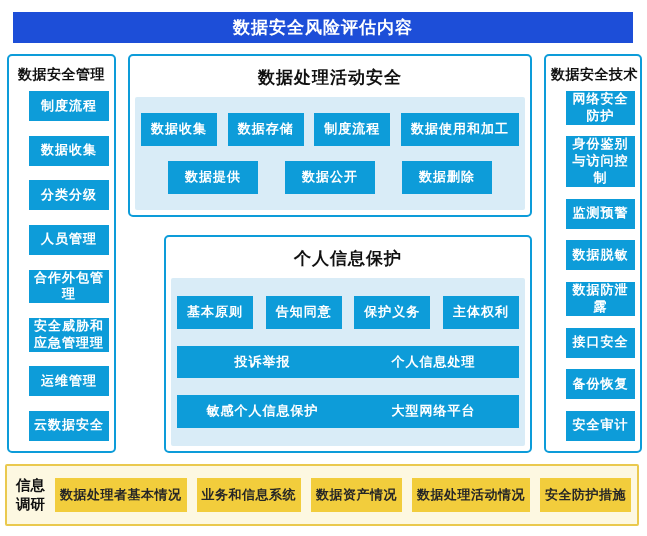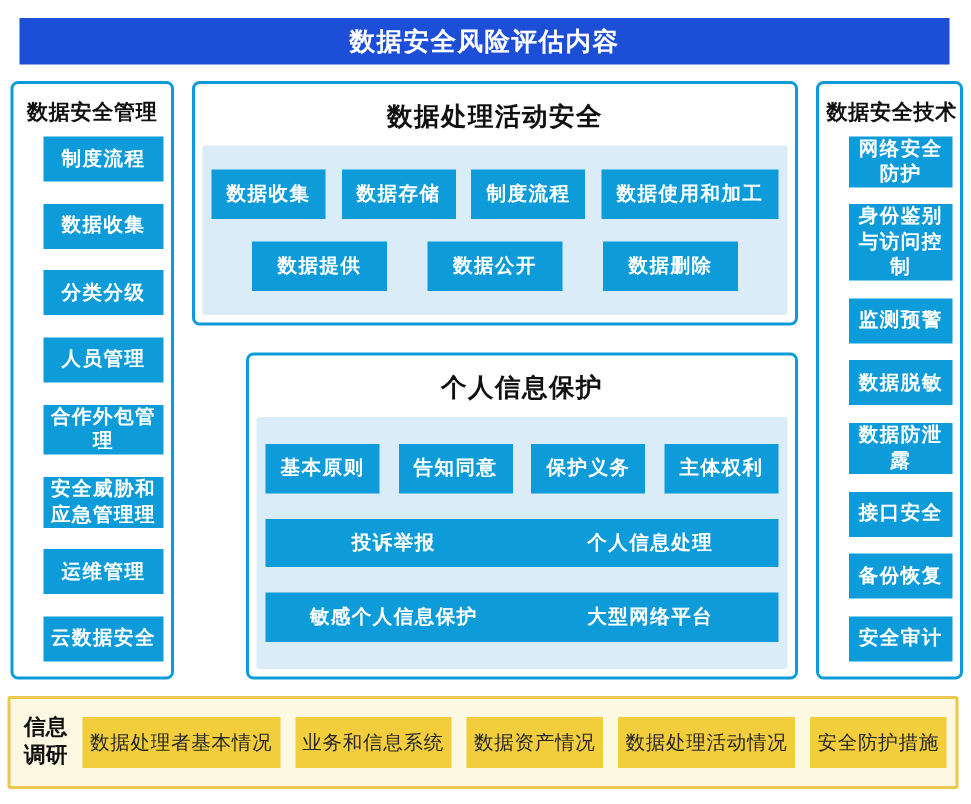--- a/index.html
+++ b/index.html
@@ -69,21 +69,21 @@
     margin:11px 8px 0 5px; height:62px; box-sizing:border-box;
     background:#fdf8e1; border:2px solid #eac94e; border-radius:2px;
     display:flex; align-items:center; justify-content:space-between;
     padding:8px 9px; gap:10px;
   }
   .survey-label {
     font-weight:bold; font-size:14.5px; color:#111111; line-height:1.3;
     white-space:pre-line; text-align:center; flex:0 0 auto;
   }
   .survey-btn {
-    background:#f2cd3c; color:#262626; font-weight:normal; font-size:13px;
+    background:#f2cd3c; color:#262626; font-weight:bold; font-size:13px;
     letter-spacing:0.5px; text-align:center; padding:8px 5px;
     white-space:nowrap; box-sizing:border-box;
   }
 </style>
 </head>
 <body>
 
 <div class="banner">数据安全风险评估内容</div>
 
 <div class="main">

